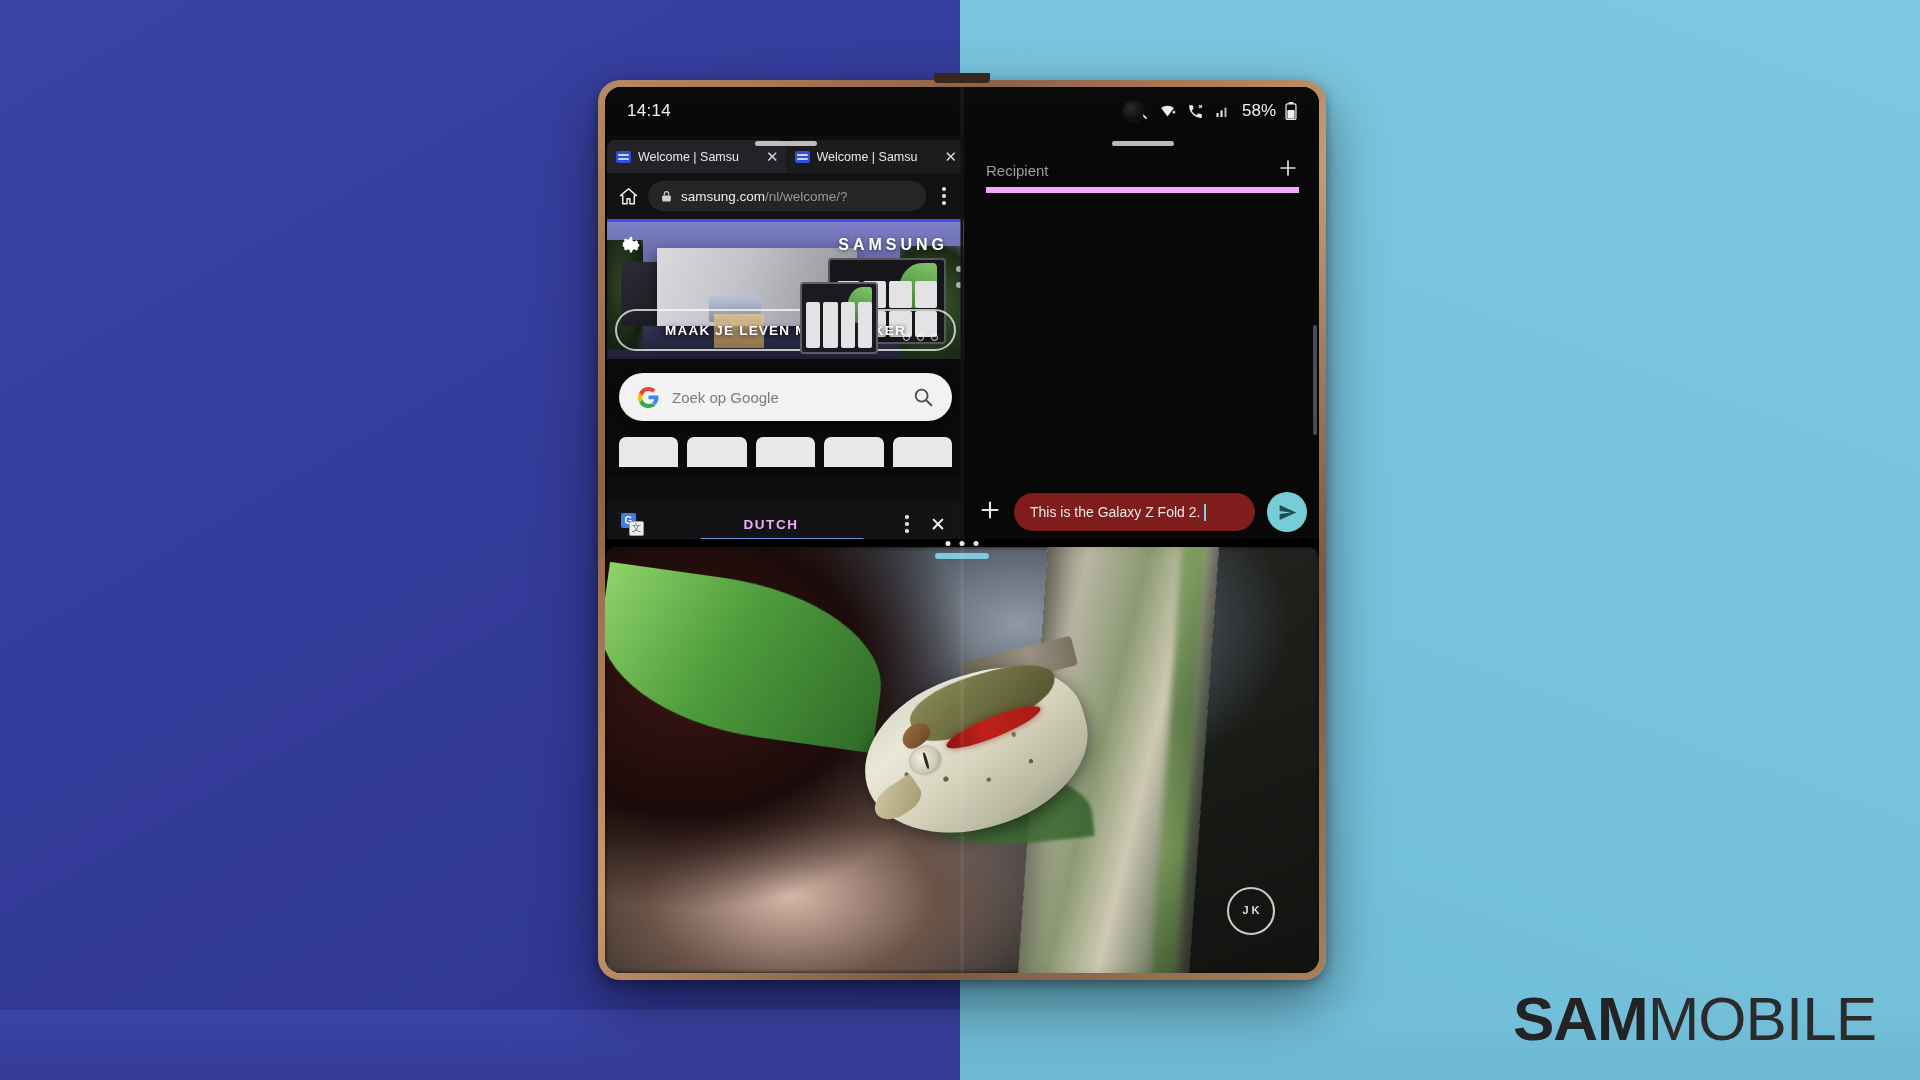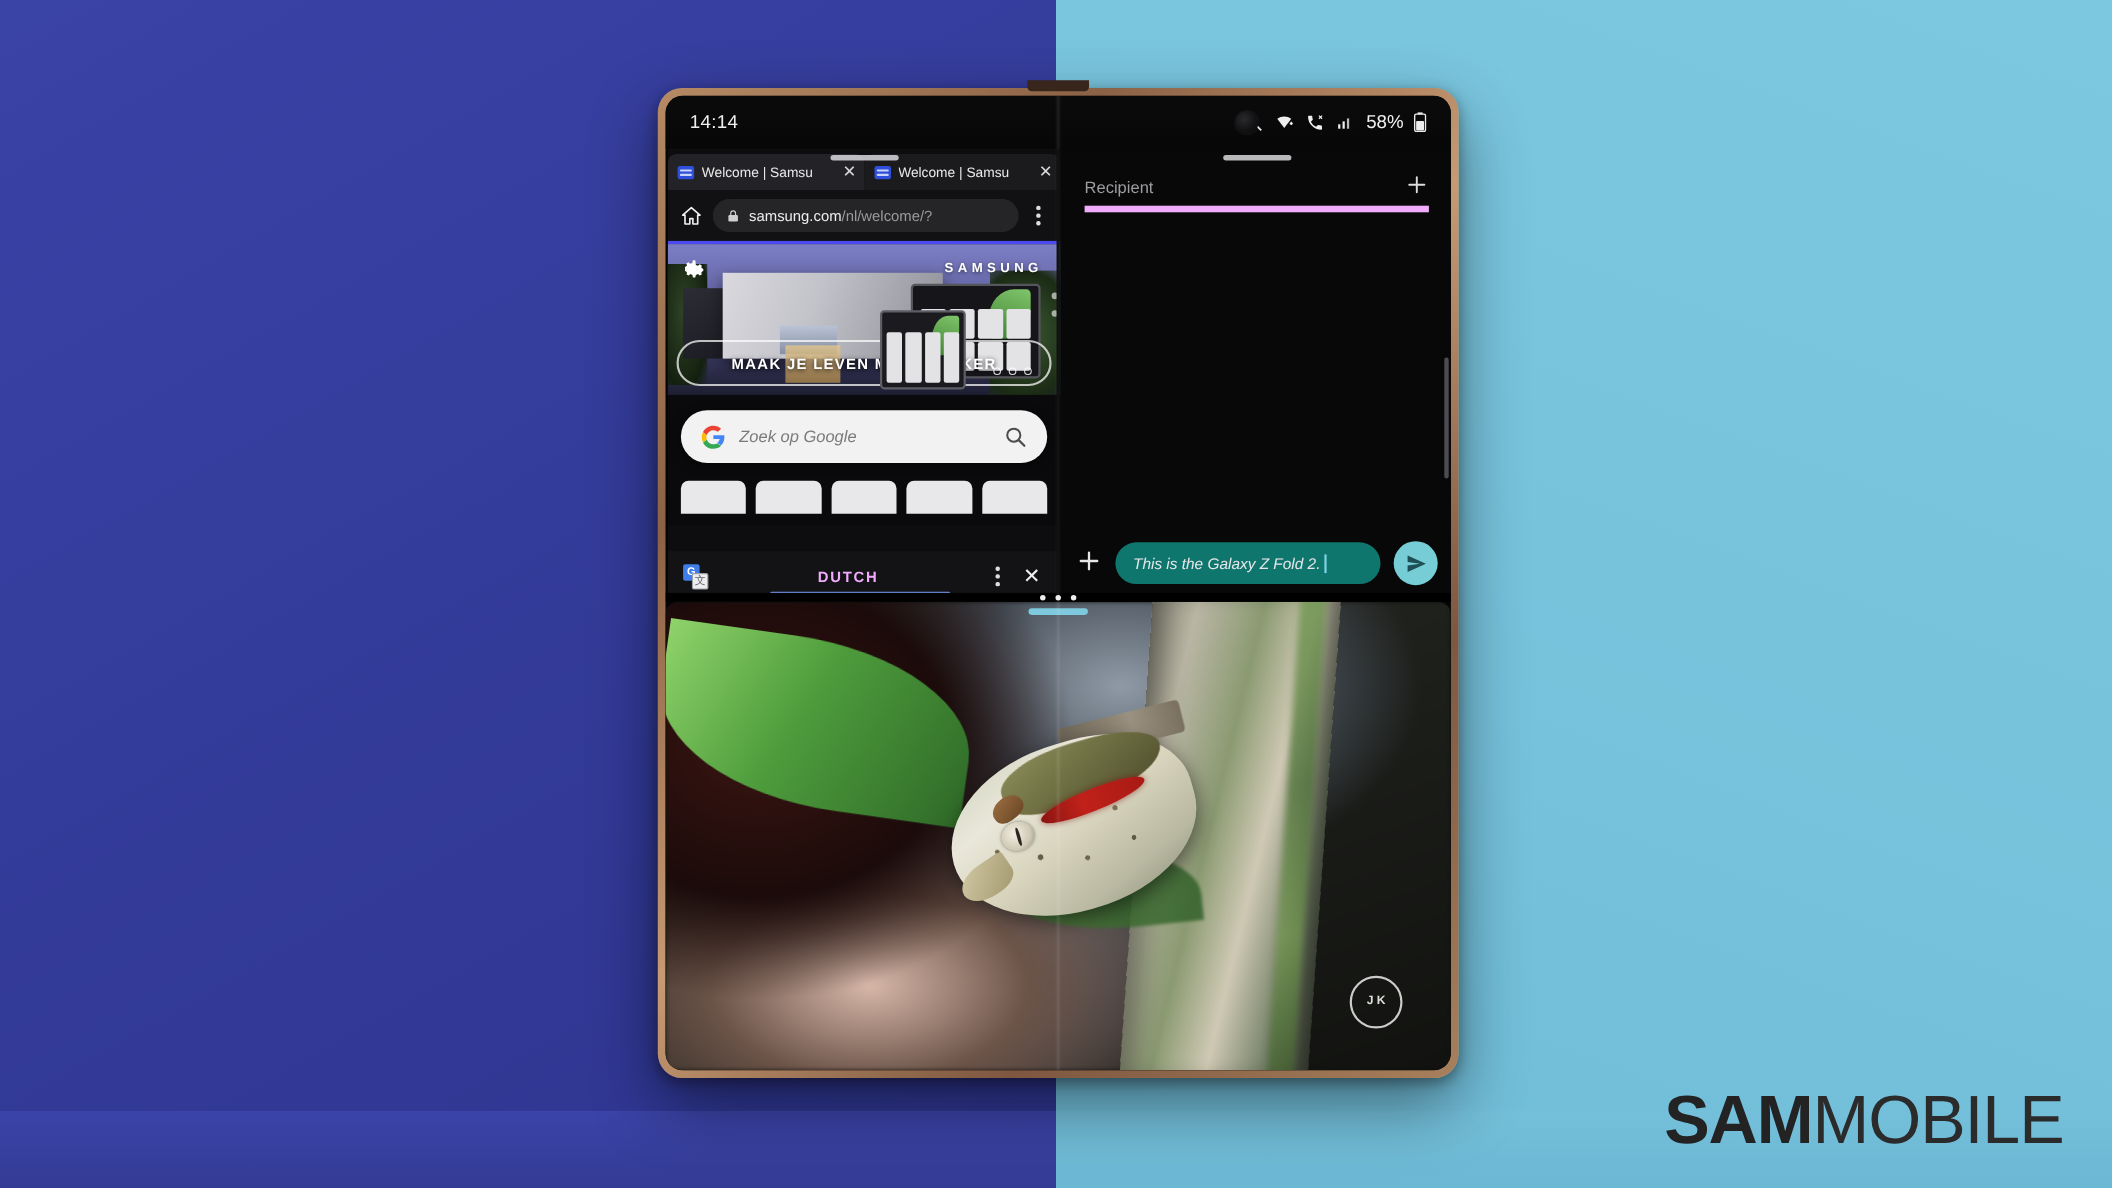--- a/index.html
+++ b/index.html
@@ -139,40 +139,40 @@
     position:absolute; right:24%; top:60px; width:22%; height:72px;
     background:#1a1a1f; border:2px solid #5e5e66; border-radius:4px; overflow:hidden; z-index:3;
   }
   .tile-grid { position:absolute; inset:26% 6% 6% 6%; display:grid;
                grid-template-columns:repeat(4,1fr); grid-auto-rows:1fr; gap:3px; }
   .tile-grid i { background:#e3e3e6; border-radius:2px; display:block; }
   .tablet-leaf { position:absolute; right:6%; top:4%; width:34%; height:54%;
                  background:linear-gradient(200deg,#7fc56a 0%,#3f7f33 100%);
                  border-radius:60% 10% 60% 10%; }
   .samsung-logo {
-    position:absolute; right:16px; top:14px; color:#fff; font-size:12px;
+    position:absolute; right:16px; top:14px; color:#fff; font-size:16px;
     letter-spacing:4px; font-weight:bold; text-shadow:0 1px 4px rgba(0,0,0,.6);
   }
   .gear-ico { position:absolute; left:14px; top:12px; }
   .hero-cap {
     position:absolute; left:8px; right:8px; bottom:8px; height:42px;
     border:2px solid rgba(255,255,255,.72); border-radius:21px;
     display:flex; align-items:center; justify-content:center;
   }
   .hero-cap span {
     color:#fff; font-size:13.5px; font-weight:bold; letter-spacing:1.2px;
     text-shadow:0 1px 5px rgba(0,0,0,.85);
   }
   .hero-dots { position:absolute; right:26px; bottom:18px; display:flex; gap:7px; }
   .hero-dots i { width:7px; height:7px; border-radius:50%; border:1.5px solid rgba(255,255,255,.85); }
   .hero-rail { position:absolute; right:2px; top:44px; display:flex; flex-direction:column; gap:10px; }
   .hero-rail i { width:6px; height:6px; border-radius:50%; background:rgba(255,255,255,.6); }
 
   
-  .page-body { position:relative; background:#0a0a0c; height:119px;font-style:italic; }
+  .page-body { position:relative; background:#0a0a0c; height:119px; }
   .gsearch {
     position:absolute; left:12px; right:12px; top:14px; height:48px;
     background:#f2f2f2; border-radius:24px; display:flex; align-items:center;
     gap:12px; padding:0 18px; box-shadow:0 2px 10px rgba(0,0,0,.55);
   }
   .gsearch-ph { flex:1; color:#7b7b7e; font-size:15px; }
   .shortcuts { position:absolute; left:12px; right:12px; top:78px; display:flex; gap:9px; }
   .shortcuts i { flex:1; height:30px; background:#e8e8ea; border-radius:7px 7px 0 0; display:block; }
 
   
@@ -203,22 +203,22 @@
     justify-content:space-between; border-bottom:6px solid #f0abfc;
   }
   .recipient-lbl { color:#9d9da1; font-size:15px; }
   .msg-scrollbar { position:absolute; right:4px; top:190px; width:4px; height:110px;
                    background:#4c4c52; border-radius:2px; }
   .compose-row {
     position:absolute; left:0; bottom:8px; width:100%; height:54px;
     display:flex; align-items:center; gap:12px; padding:0 14px;
   }
   .compose-field {
-    flex:1; height:38px; background:#0f766e; border-radius:19px;
-    display:flex; align-items:center; padding:0 16px;font-style:italic;
+    flex:1; height:38px; background:#7f1d1d; border-radius:19px;
+    display:flex; align-items:center; padding:0 16px;
   }
   .compose-text { color:#e7e7e9; font-size:14px; white-space:nowrap; }
   .caret { display:inline-block; width:2px; height:17px; background:#7fd3e4;
            margin-left:4px; vertical-align:-3px; }
   .send-btn {
     width:40px; height:40px; border-radius:50%; flex:none;
     background:#76cdd6; display:flex; align-items:center; justify-content:center;
   }
 
   

